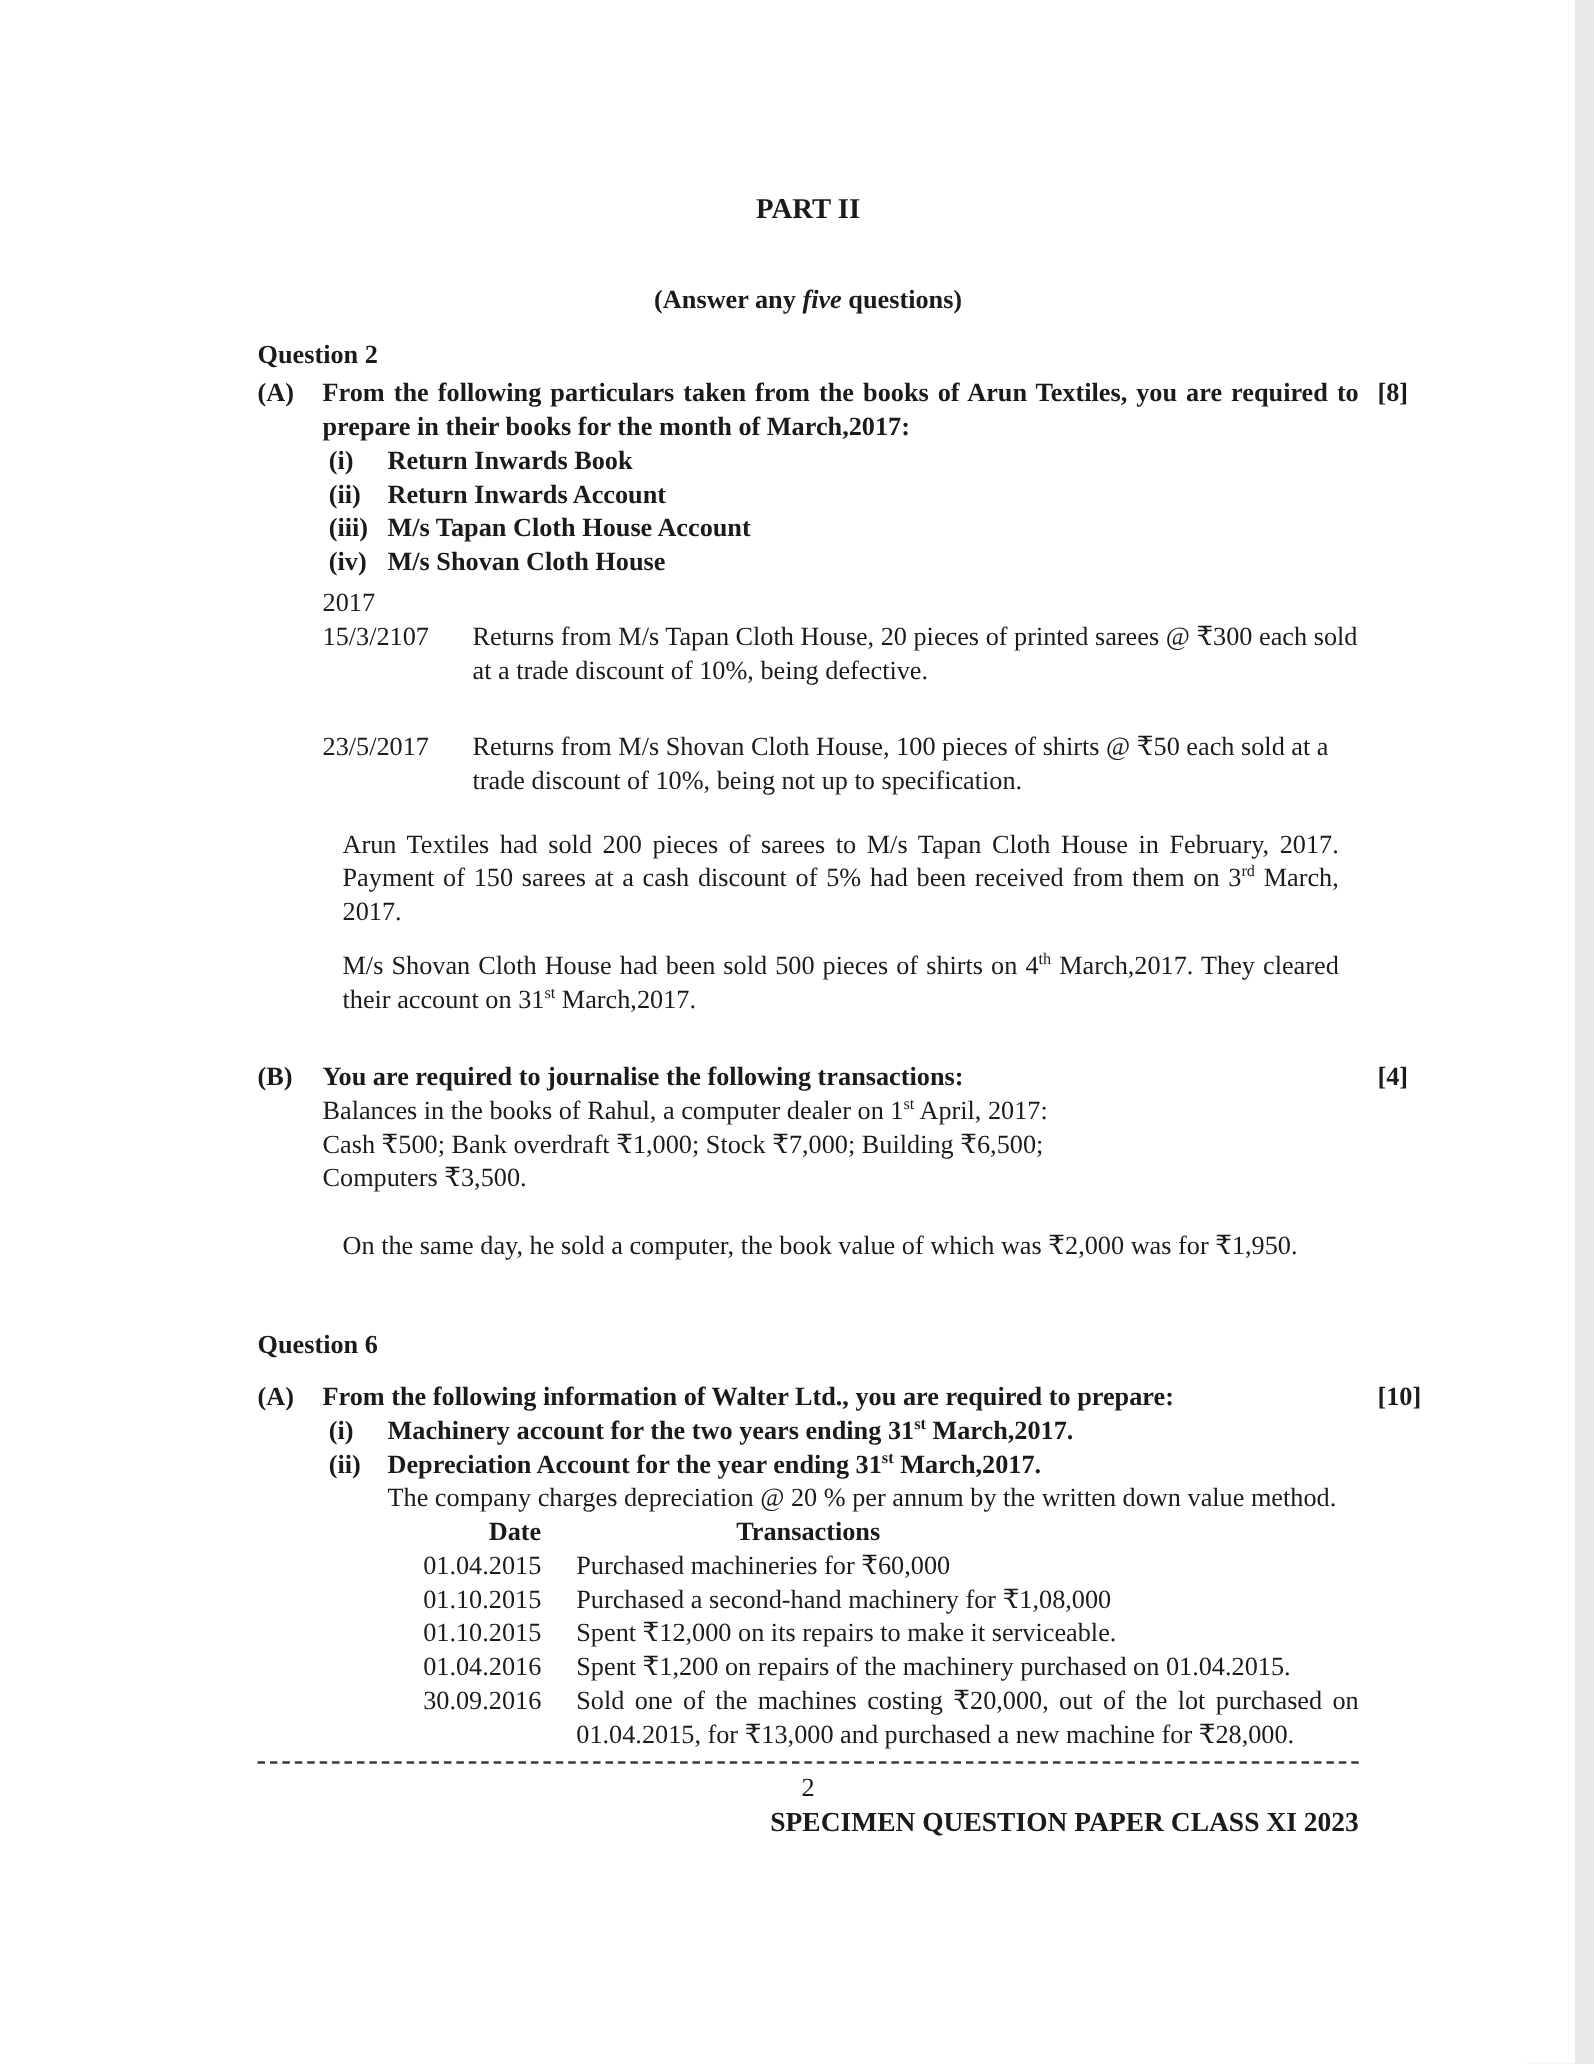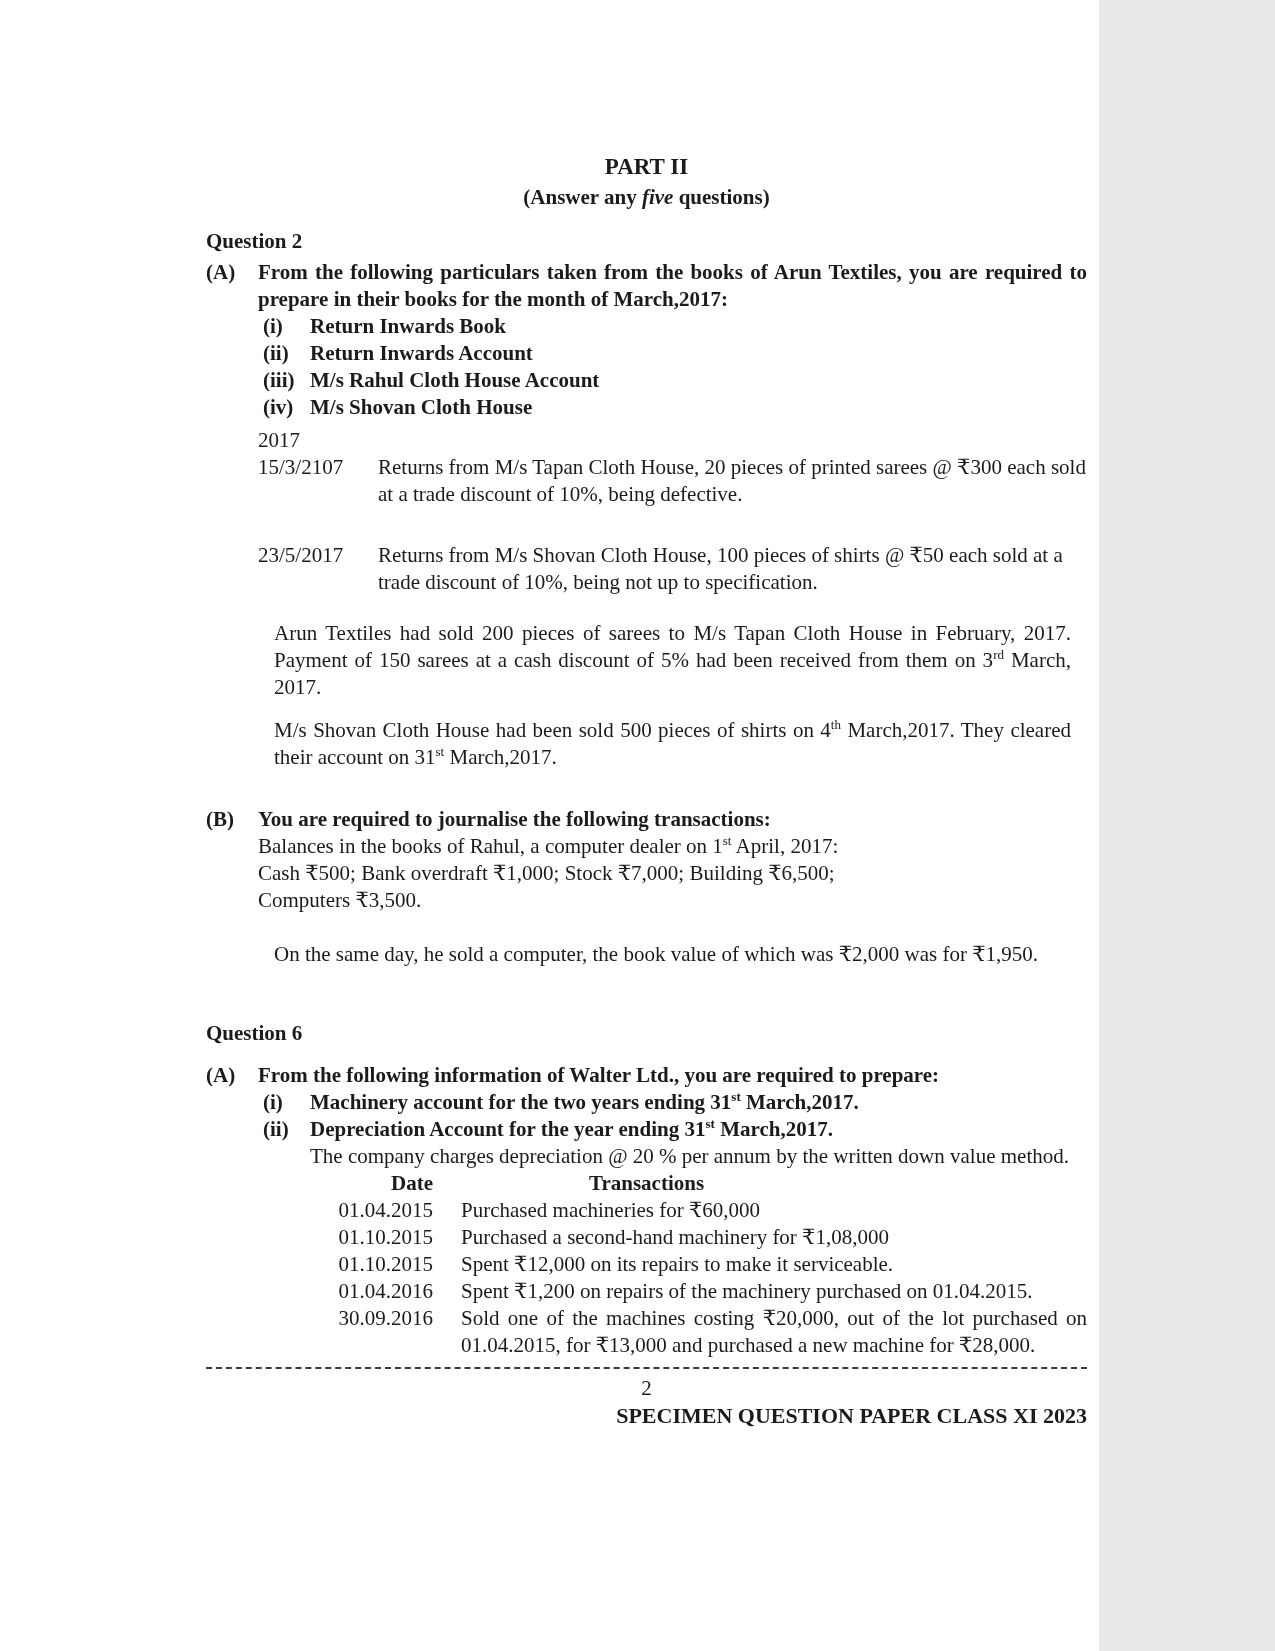--- a/index.html
+++ b/index.html
@@ -2,21 +2,21 @@
 <html><head>
 <meta charset="utf-8">
 <style>
   html, body {
     margin: 0;
     padding: 0;
     background: #e8e8e8;
   }
   .page {
     position: relative;
-    width: 1099px;
+    width: 1260px;
     height: 1651px;
     background: #ffffff;
     color: #1b1b1b;
     font-family: "Liberation Serif", "DejaVu Serif", "DejaVu Sans", serif;
     font-size: 21px;
     line-height: 27px;
     overflow: hidden;
   }
   .content {
     position: absolute;
@@ -33,20 +33,21 @@
   .part-title {
     font-weight: bold;
     font-size: 23px;
     line-height: 30px;
     text-align: center;
   }
   .part-subtitle {
     font-weight: bold;
     line-height: 30px;
     text-align: center;
+    margin-top: 42px;
   }
   .qtitle {
     font-weight: bold;
     margin: 16px 0 0 0;
     font-size: 21px;
     line-height: 27px;
   }
   .qtitle.q3 { margin-top: 52px; }
 
   .qrow {
@@ -130,21 +131,21 @@
       <div class="item-row">
         <span class="item-num">(i)</span>
         <span class="item-text">Return Inwards Book</span>
       </div>
       <div class="item-row">
         <span class="item-num">(ii)</span>
         <span class="item-text">Return Inwards Account</span>
       </div>
       <div class="item-row">
         <span class="item-num">(iii)</span>
-        <span class="item-text">M/s Rahul Cloth House Account</span>
+        <span class="item-text">M/s Tapan Cloth House Account</span>
       </div>
       <div class="item-row">
         <span class="item-num">(iv)</span>
         <span class="item-text">M/s Shovan Cloth House</span>
       </div>
 
       <div class="year-label">2017</div>
 
       <div class="entry-row">
         <span class="entry-date">15/3/2107</span>

